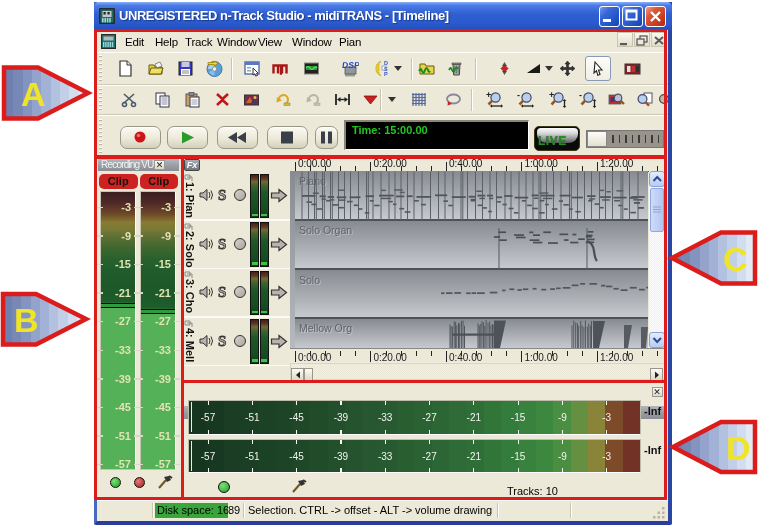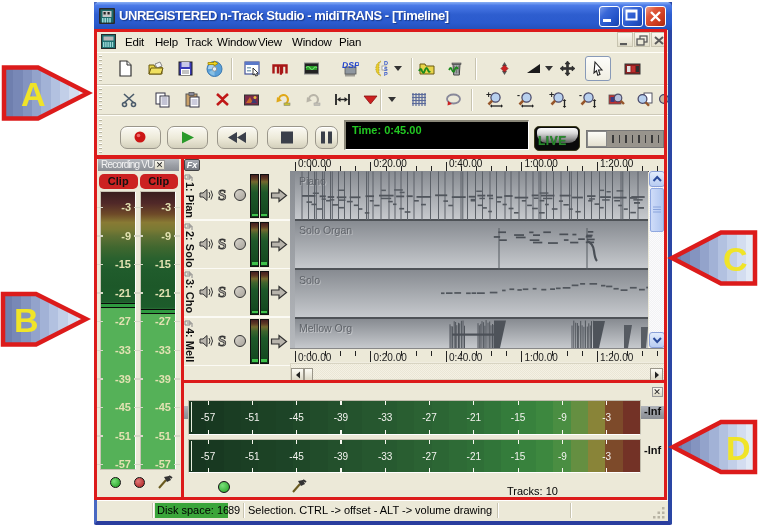--- a/index.html
+++ b/index.html
@@ -297,21 +297,21 @@
       <path d="M19 10.5 L28 5 L28 16 Z M10 10.5 L19 5 L19 16 Z" fill="#3a3f4a"></path>
     </svg></div>
 <div class="abs" style="left:267px;top:126px;width:41px;height:23px;border-radius:7px;background:linear-gradient(180deg,#fbfaf4 0%,#ece9d8 55%,#d4d0bc 100%);border:1px solid #9a968a;box-shadow:inset 0 1px 0 #fff;"><svg width="39" height="21">
       <rect x="13" y="4.5" width="12" height="12" fill="#3a3f4a"></rect>
     </svg></div>
 <div class="abs" style="left:315px;top:126px;width:23px;height:23px;border-radius:7px;background:linear-gradient(180deg,#fbfaf4 0%,#ece9d8 55%,#d4d0bc 100%);border:1px solid #9a968a;box-shadow:inset 0 1px 0 #fff;"><svg width="21" height="21">
       <rect x="5" y="4.5" width="4" height="12" fill="#3a3f4a"></rect>
       <rect x="12" y="4.5" width="4" height="12" fill="#3a3f4a"></rect>
     </svg></div>
 <div class="abs" style="left:344px;top:120px;width:185px;height:30px;background:#000;border-top:2px solid #8a8778;border-left:2px solid #8a8778;border-right:1px solid #fff;border-bottom:1px solid #fff;"></div>
-<div class="abs" style="left:352px;top:124px;width:150px;height:14px;color:#22c822;font-size:11px;font-weight:bold;">Time: 0:45.00</div>
+<div class="abs" style="left:352px;top:124px;width:150px;height:14px;color:#22c822;font-size:11px;font-weight:bold;">Time: 15:00.00</div>
 <div class="abs" style="left:534px;top:126px;width:46px;height:25px;background:#0a0a0a;border-radius:5px;border:1px solid #3a3a1a;"></div>
 <div class="abs" style="left:536.5px;top:128px;width:41px;height:15px;border-radius:4px 4px 9px 9px;background:linear-gradient(180deg,#fbfbfb 0%,#d8d8d8 35%,#9a9a9a 70%,#585858 100%);"></div>
 <div class="abs" style="left:538px;top:133.5px;width:40px;height:14px;color:#2a8a2a;font-size:12px;font-weight:bold;letter-spacing:0.5px;text-shadow:0 0 1px #042;">LIVE</div>
 <div class="abs" style="left:586px;top:130px;width:78px;height:18px;background:#98948c;border:1px solid #777;"></div>
 <div class="abs" style="left:587px;top:131px;width:20px;height:16px;background:linear-gradient(180deg,#fdfdf8,#e4e0d0);border:1px solid #888;"></div>
 <div class="abs" style="left:612px;top:135px;width:1.5px;height:8px;background:#3a3a3a;"></div>
 <div class="abs" style="left:618.5px;top:135px;width:1.5px;height:8px;background:#3a3a3a;"></div>
 <div class="abs" style="left:625px;top:135px;width:1.5px;height:8px;background:#3a3a3a;"></div>
 <div class="abs" style="left:631.5px;top:135px;width:1.5px;height:8px;background:#3a3a3a;"></div>
 <div class="abs" style="left:638px;top:135px;width:1.5px;height:8px;background:#3a3a3a;"></div>

